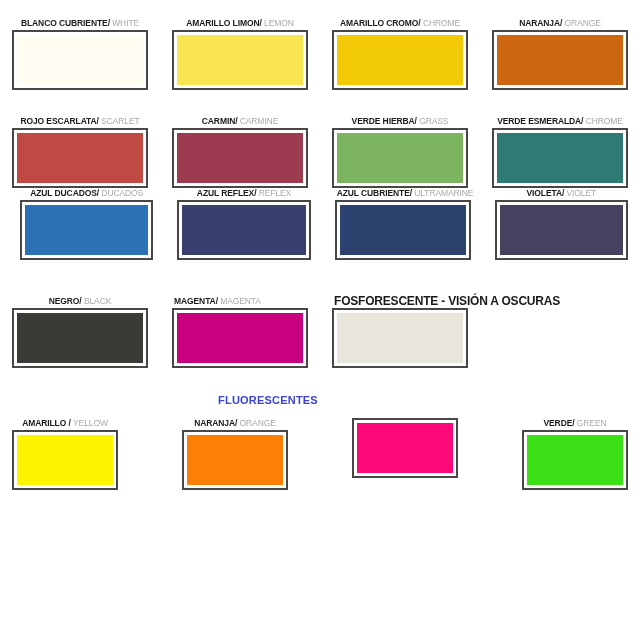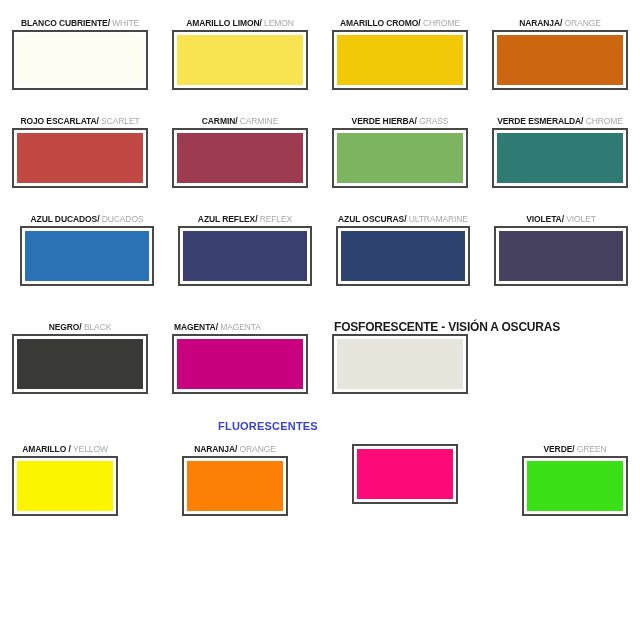--- a/index.html
+++ b/index.html
@@ -143,35 +143,35 @@
         </div>
     </div>
     <div class="cell">
       <div class="swatch-label"><span>VERDE ESMERALDA/</span> <span class="en">CHROME</span></div>
       <div class="swatch-box" style="border-color: rgb(73, 71, 69);">
           <div class="swatch-fill" style="background: rgb(47, 123, 115);"></div>
         </div>
     </div>
   </div>
 
-  <div class="row" style="margin-top:26px;padding-left:8px;">
+  <div class="row" style="padding-left:8px;">
     <div class="cell">
       <div class="swatch-label"><span>AZUL DUCADOS/</span> <span class="en">DUCADOS</span></div>
       <div class="swatch-box" style="border-color: rgb(73, 71, 69);">
           <div class="swatch-fill" style="background: rgb(42, 114, 181);"></div>
         </div>
     </div>
     <div class="cell">
       <div class="swatch-label"><span>AZUL REFLEX/</span> <span class="en">REFLEX</span></div>
       <div class="swatch-box" style="border-color: rgb(73, 71, 69);">
           <div class="swatch-fill" style="background: rgb(57, 63, 110);"></div>
         </div>
     </div>
     <div class="cell">
-      <div class="swatch-label left"><span>AZUL OSCURAS/</span> <span class="en">ULTRAMARINE</span></div>
+      <div class="swatch-label left"><span>AZUL CUBRIENTE/</span> <span class="en">ULTRAMARINE</span></div>
       <div class="swatch-box" style="border-color: rgb(73, 71, 69);">
           <div class="swatch-fill" style="background: rgb(46, 66, 112);"></div>
         </div>
     </div>
     <div class="cell">
       <div class="swatch-label"><span>VIOLETA/</span> <span class="en">VIOLET</span></div>
       <div class="swatch-box" style="border-color: rgb(73, 71, 69);">
           <div class="swatch-fill" style="background: rgb(71, 65, 96);"></div>
         </div>
     </div>

